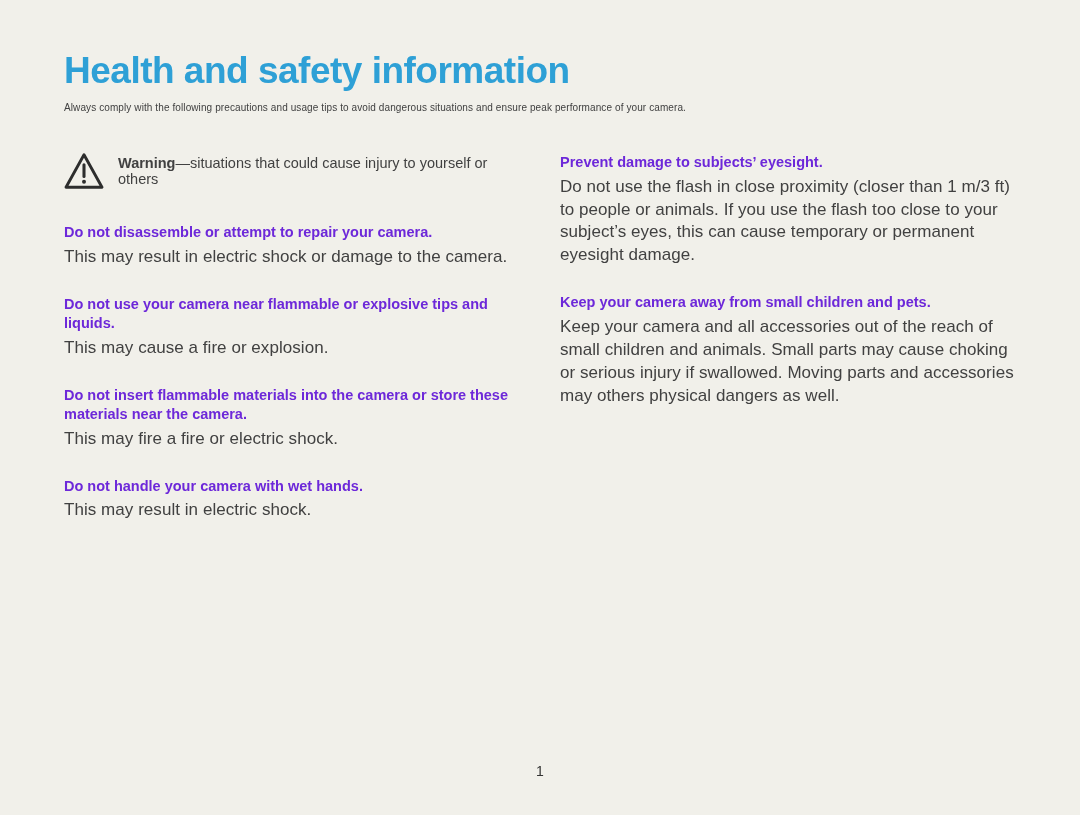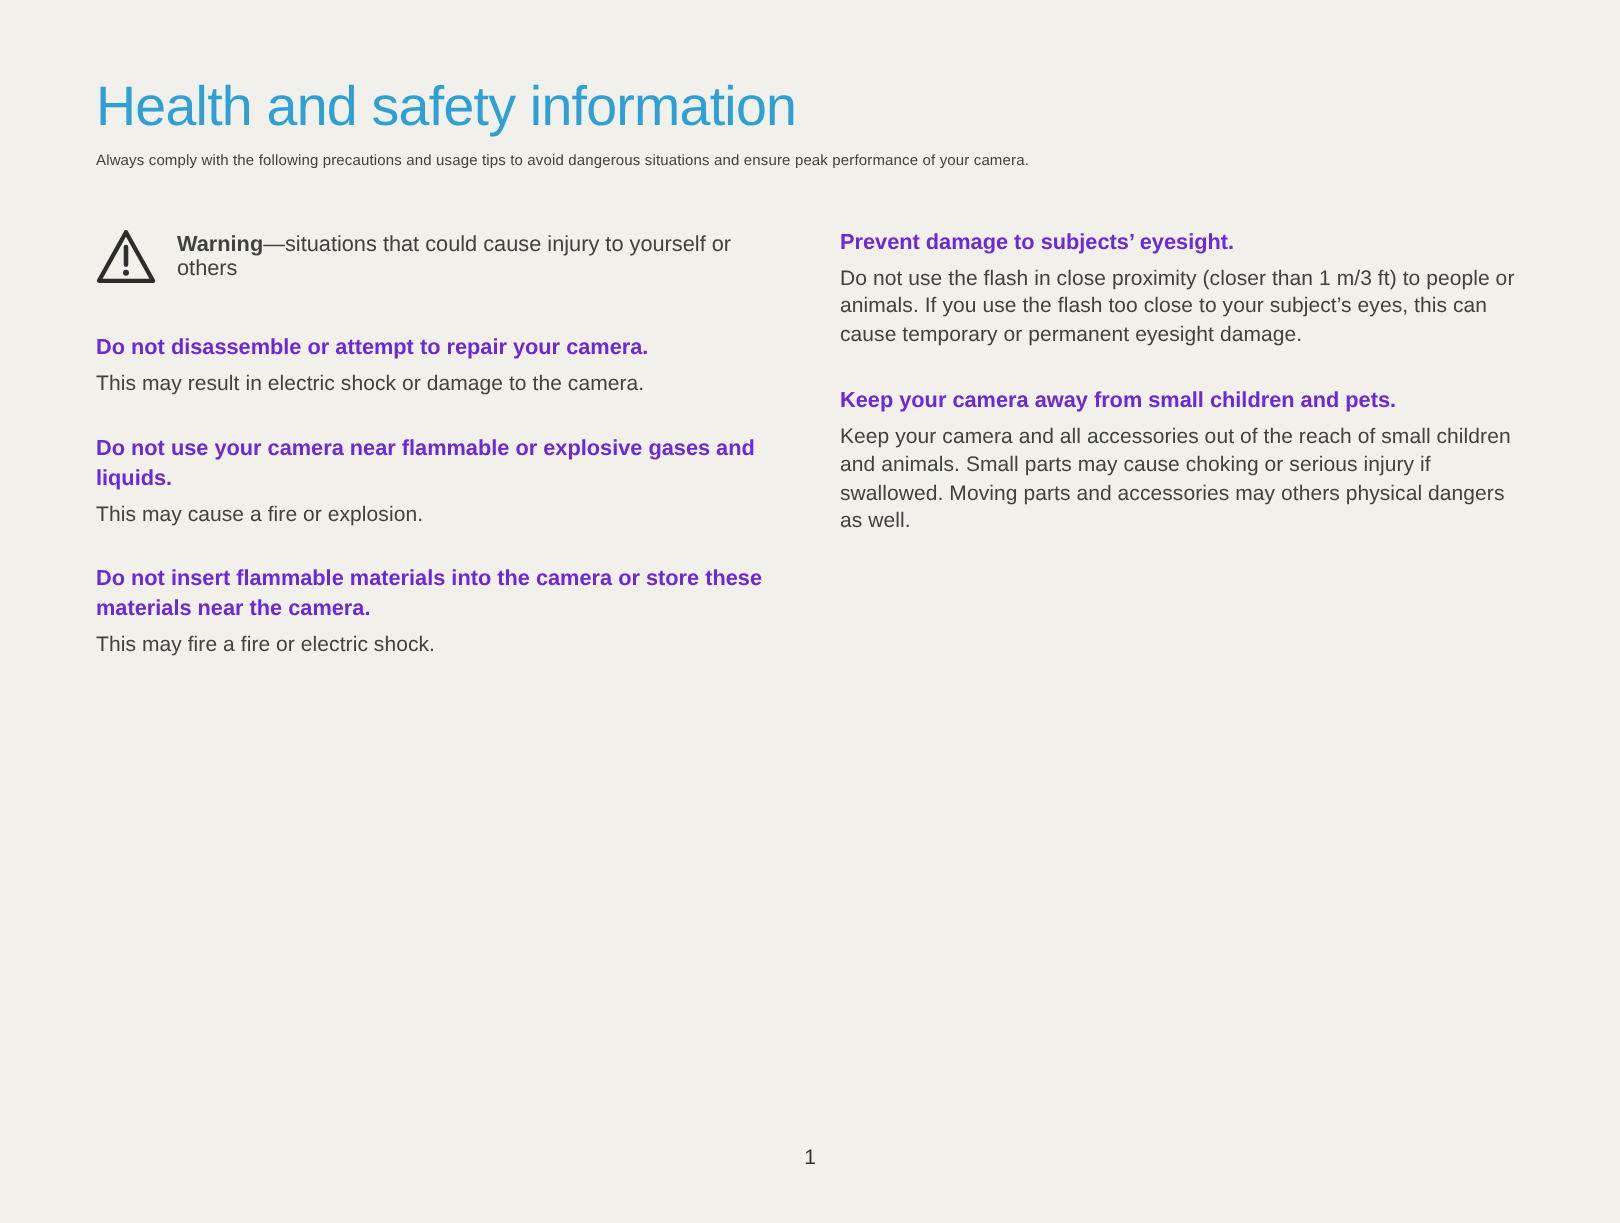--- a/index.html
+++ b/index.html
@@ -13,21 +13,21 @@
       height: 815px;
       background-color: #f1f0ea;
       font-family: "Helvetica Neue", Helvetica, Arial, sans-serif;
       color: #3b3b3b;
       position: relative;
       padding: 50px 64px 0 64px;
     }
 
     .page-title {
       font-size: 37px;
-      font-weight: 400;
+      font-weight: 700;
       color: #2ea0d6;
       letter-spacing: -0.5px;
       margin-bottom: 10px;
       font-stretch: condensed;
     }
 
     .intro {
       font-size: 10px;
       color: #414141;
       margin-bottom: 40px;
@@ -75,21 +75,21 @@
 
     .section-heading {
       font-size: 14.5px;
       font-weight: 600;
       color: #6d28d9;
       line-height: 1.35;
       margin-bottom: 3px;
     }
 
     .section-body {
-      font-size: 14px;
+      font-size: 17px;
       font-weight: 300;
       color: #414141;
       line-height: 1.35;
       letter-spacing: 0.05px;
     }
 
     .page-number {
       position: absolute;
       bottom: 36px;
       width: 1080px;
@@ -122,29 +122,33 @@
         <strong>Warning</strong><span>—situations that could cause injury to yourself or others</span>
       </p>
     </div>
 
     <div class="section">
       <p class="section-heading">Do not disassemble or attempt to repair your camera.</p>
       <p class="section-body">This may result in electric shock or damage to the camera.</p>
     </div>
 
     <div class="section">
-      <p class="section-heading">Do not use your camera near flammable or explosive gases and liquids.</p>
+      <p class="section-heading">Do not use your camera near flammable or explosive tips and liquids.</p>
       <p class="section-body">This may cause a fire or explosion.</p>
     </div>
 
     <div class="section">
       <p class="section-heading">Do not insert flammable materials into the camera or store these materials near the camera.</p>
       <p class="section-body">This may fire a fire or electric shock.</p>
     </div>
 
+    <div class="section">
+      <p class="section-heading">Do not handle your camera with wet hands.</p>
+      <p class="section-body">This may result in electric shock.</p>
+    </div>
 
   </div>
 
   <div class="col">
 
     <div class="section">
       <p class="section-heading">Prevent damage to subjects’ eyesight.</p>
       <p class="section-body">Do not use the flash in close proximity (closer than 1 m/3 ft) to people or animals. If you use the flash too close to your subject’s eyes, this can cause temporary or permanent eyesight damage.</p>
     </div>
 

